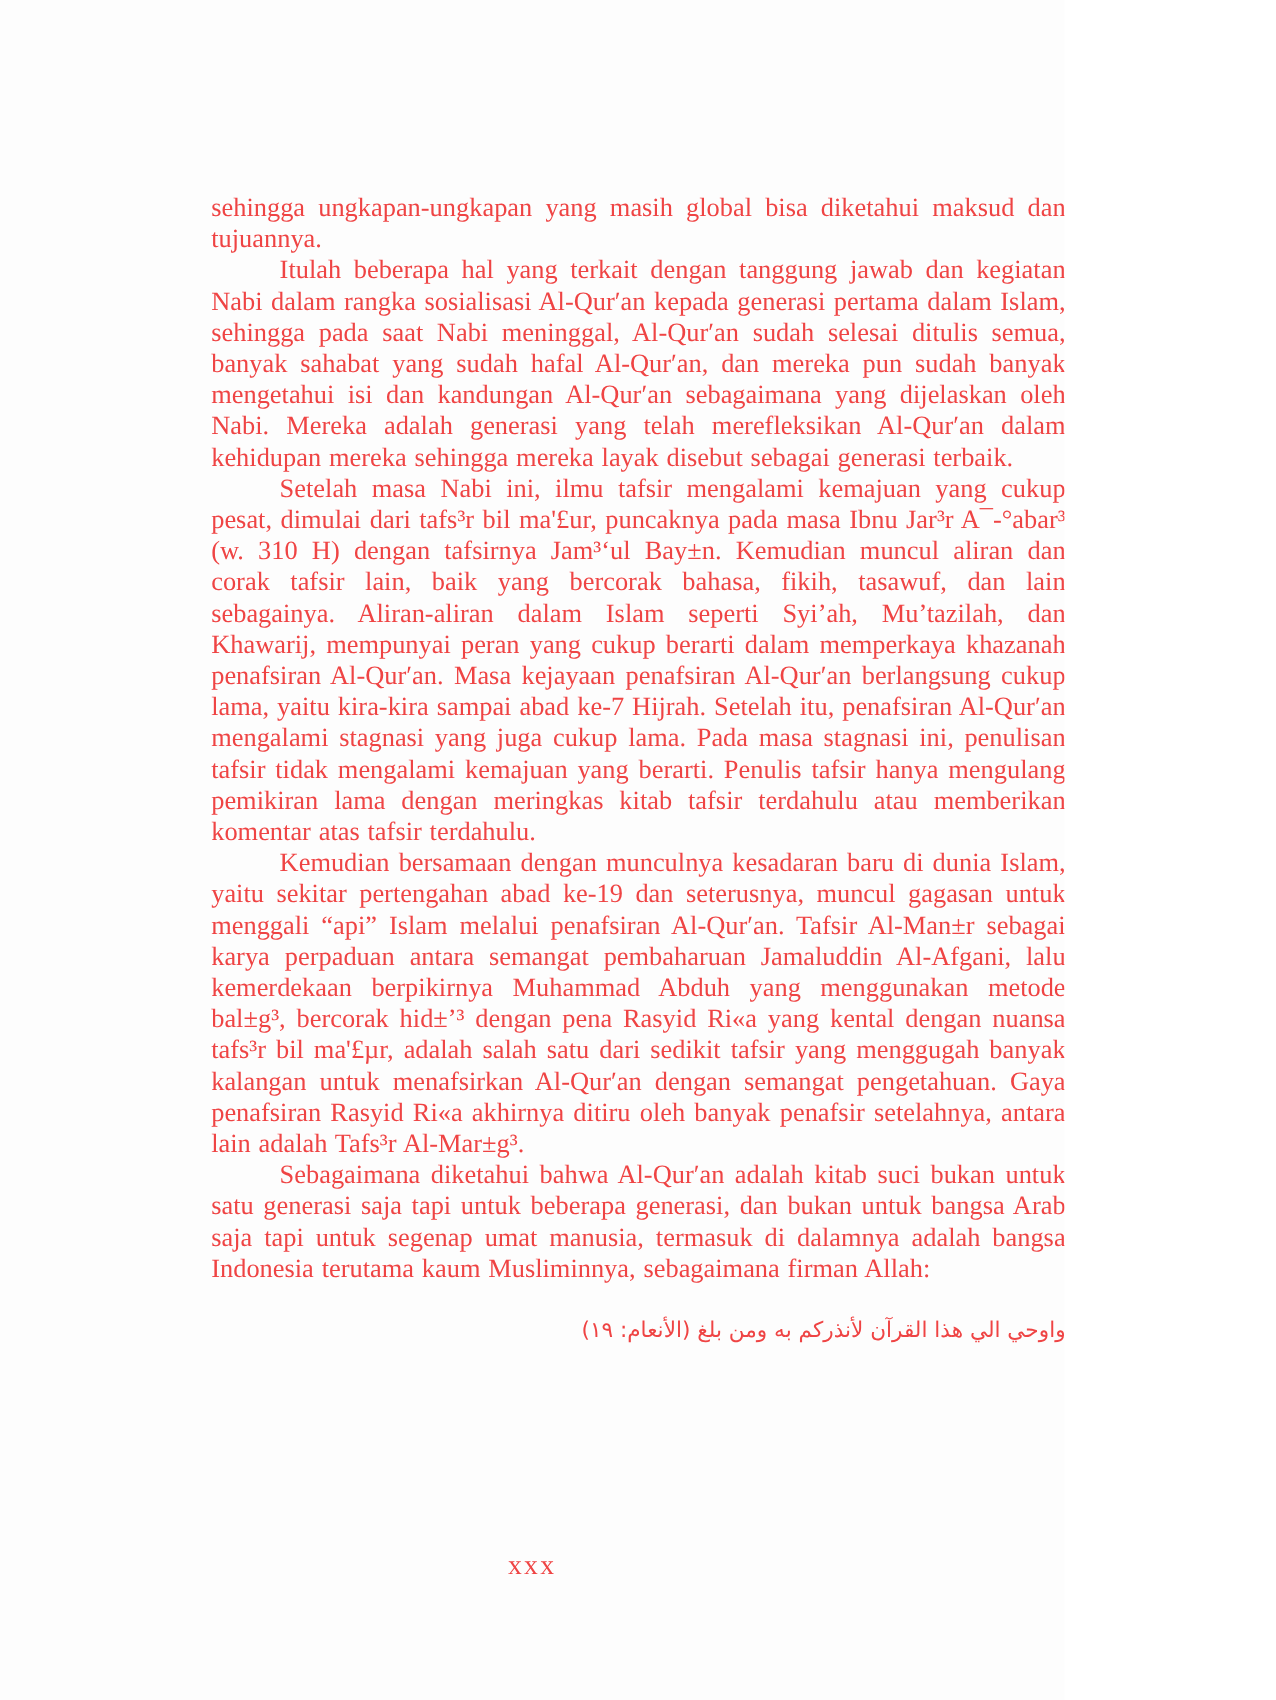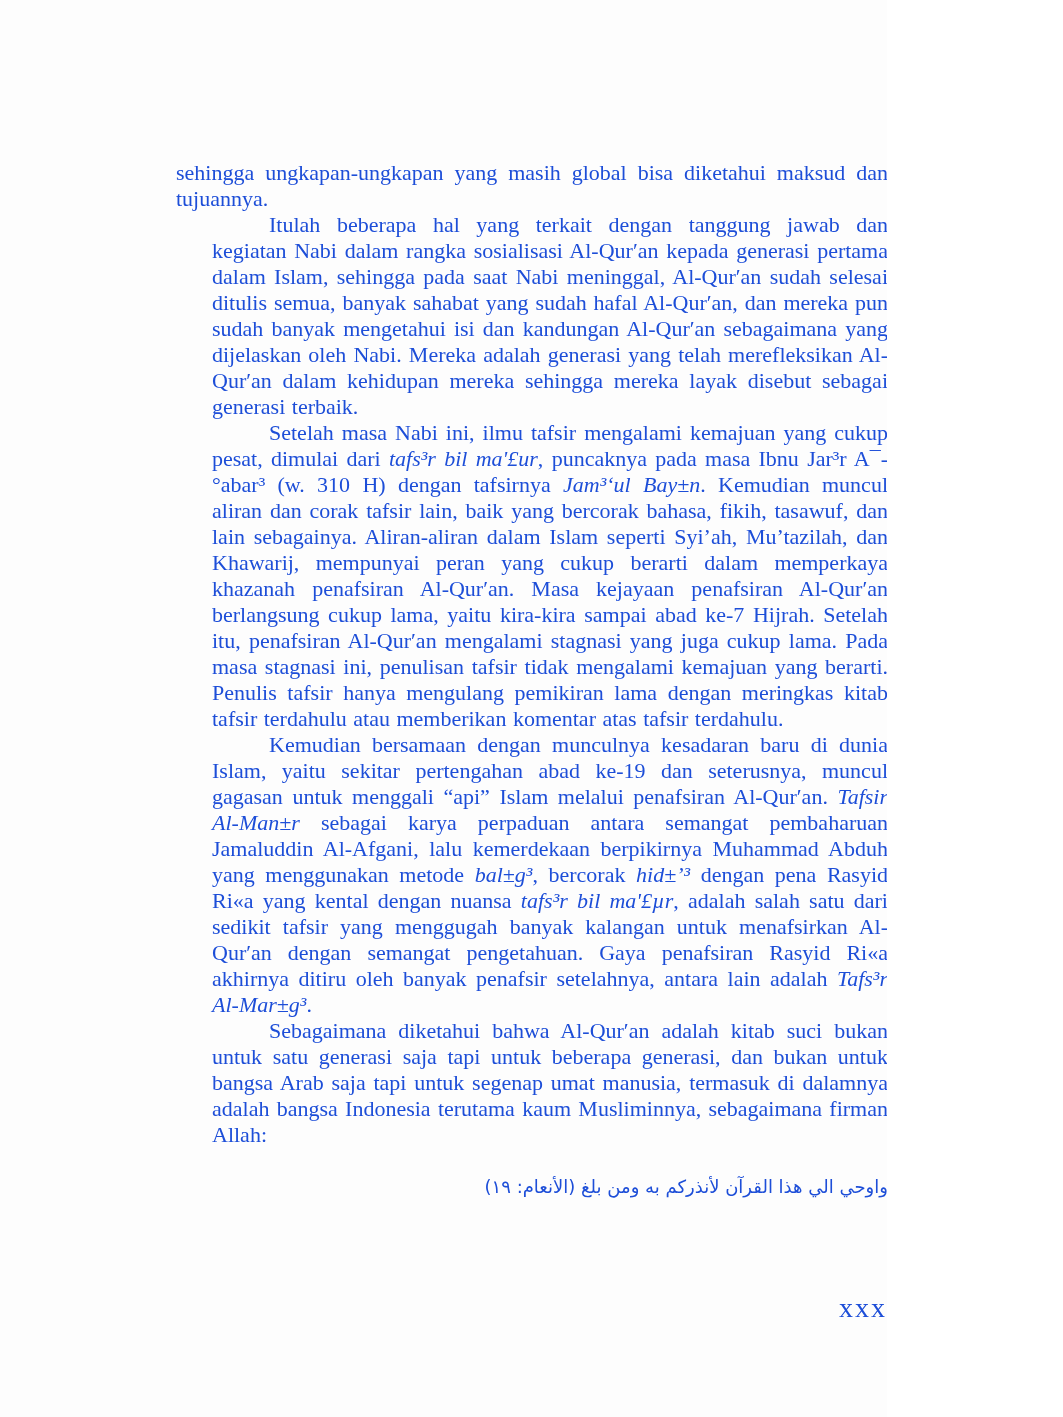--- a/index.html
+++ b/index.html
@@ -5,63 +5,61 @@
   html, body {
     margin: 0;
     padding: 0;
     background: #ffffff;
   }
   .page {
     position: relative;
     width: 887px;
     height: 1417px;
     background: #fdfdfd;
-    color: #1d4ed8;
+    color: #ef4444;
     font-family: "Liberation Serif", "DejaVu Serif", serif;
     overflow: hidden;
   }
   .text-block {
     position: absolute;
     left: 176px;
     top: 160px;
     width: 712px;
   }
   p.para {
     margin: 0;
     font-size: 22px;
     line-height: 26px;
     text-align: justify;
     word-spacing: 1px;
   }
   p.indent {
     text-indent: 57px;
-    margin-left: 36px;
   }
   span.italic {
-    font-style: italic;
   }
   p.arabic {
     direction: rtl;
     text-align: right;
     font-family: "DejaVu Sans", "Liberation Serif", serif;
     font-size: 18px;
     line-height: 42px;
     margin: 18px 0 14px 0;
     word-spacing: 0;
   }
   p.translation {
     margin-top: 2px;
   }
   .page-number {
     position: absolute;
     top: 1292px;
     left: 0;
     width: 100%;
-    text-align: right;
-    font-size: 28px;
+    text-align: center;
+    font-size: 23px;
     letter-spacing: 2px;
   }
 </style>
 </head>
 <body>
 
 <div class="page">
   <div class="text-block">
       <p class="para body"><span>sehingga ungkapan-ungkapan yang masih global bisa diketahui maksud dan tujuannya.</span></p>
       <p class="para body indent"><span>Itulah beberapa hal yang terkait dengan tanggung jawab dan kegiatan Nabi dalam rangka sosialisasi Al-Qur′an kepada generasi pertama dalam Islam, sehingga pada saat Nabi meninggal, Al-Qur′an sudah selesai ditulis semua, banyak sahabat yang sudah hafal Al-Qur′an, dan mereka pun sudah banyak mengetahui isi dan kandungan Al-Qur′an sebagaimana yang dijelaskan oleh Nabi. Mereka adalah generasi yang telah merefleksikan Al-Qur′an dalam kehidupan mereka sehingga mereka layak disebut sebagai generasi terbaik.</span></p>

